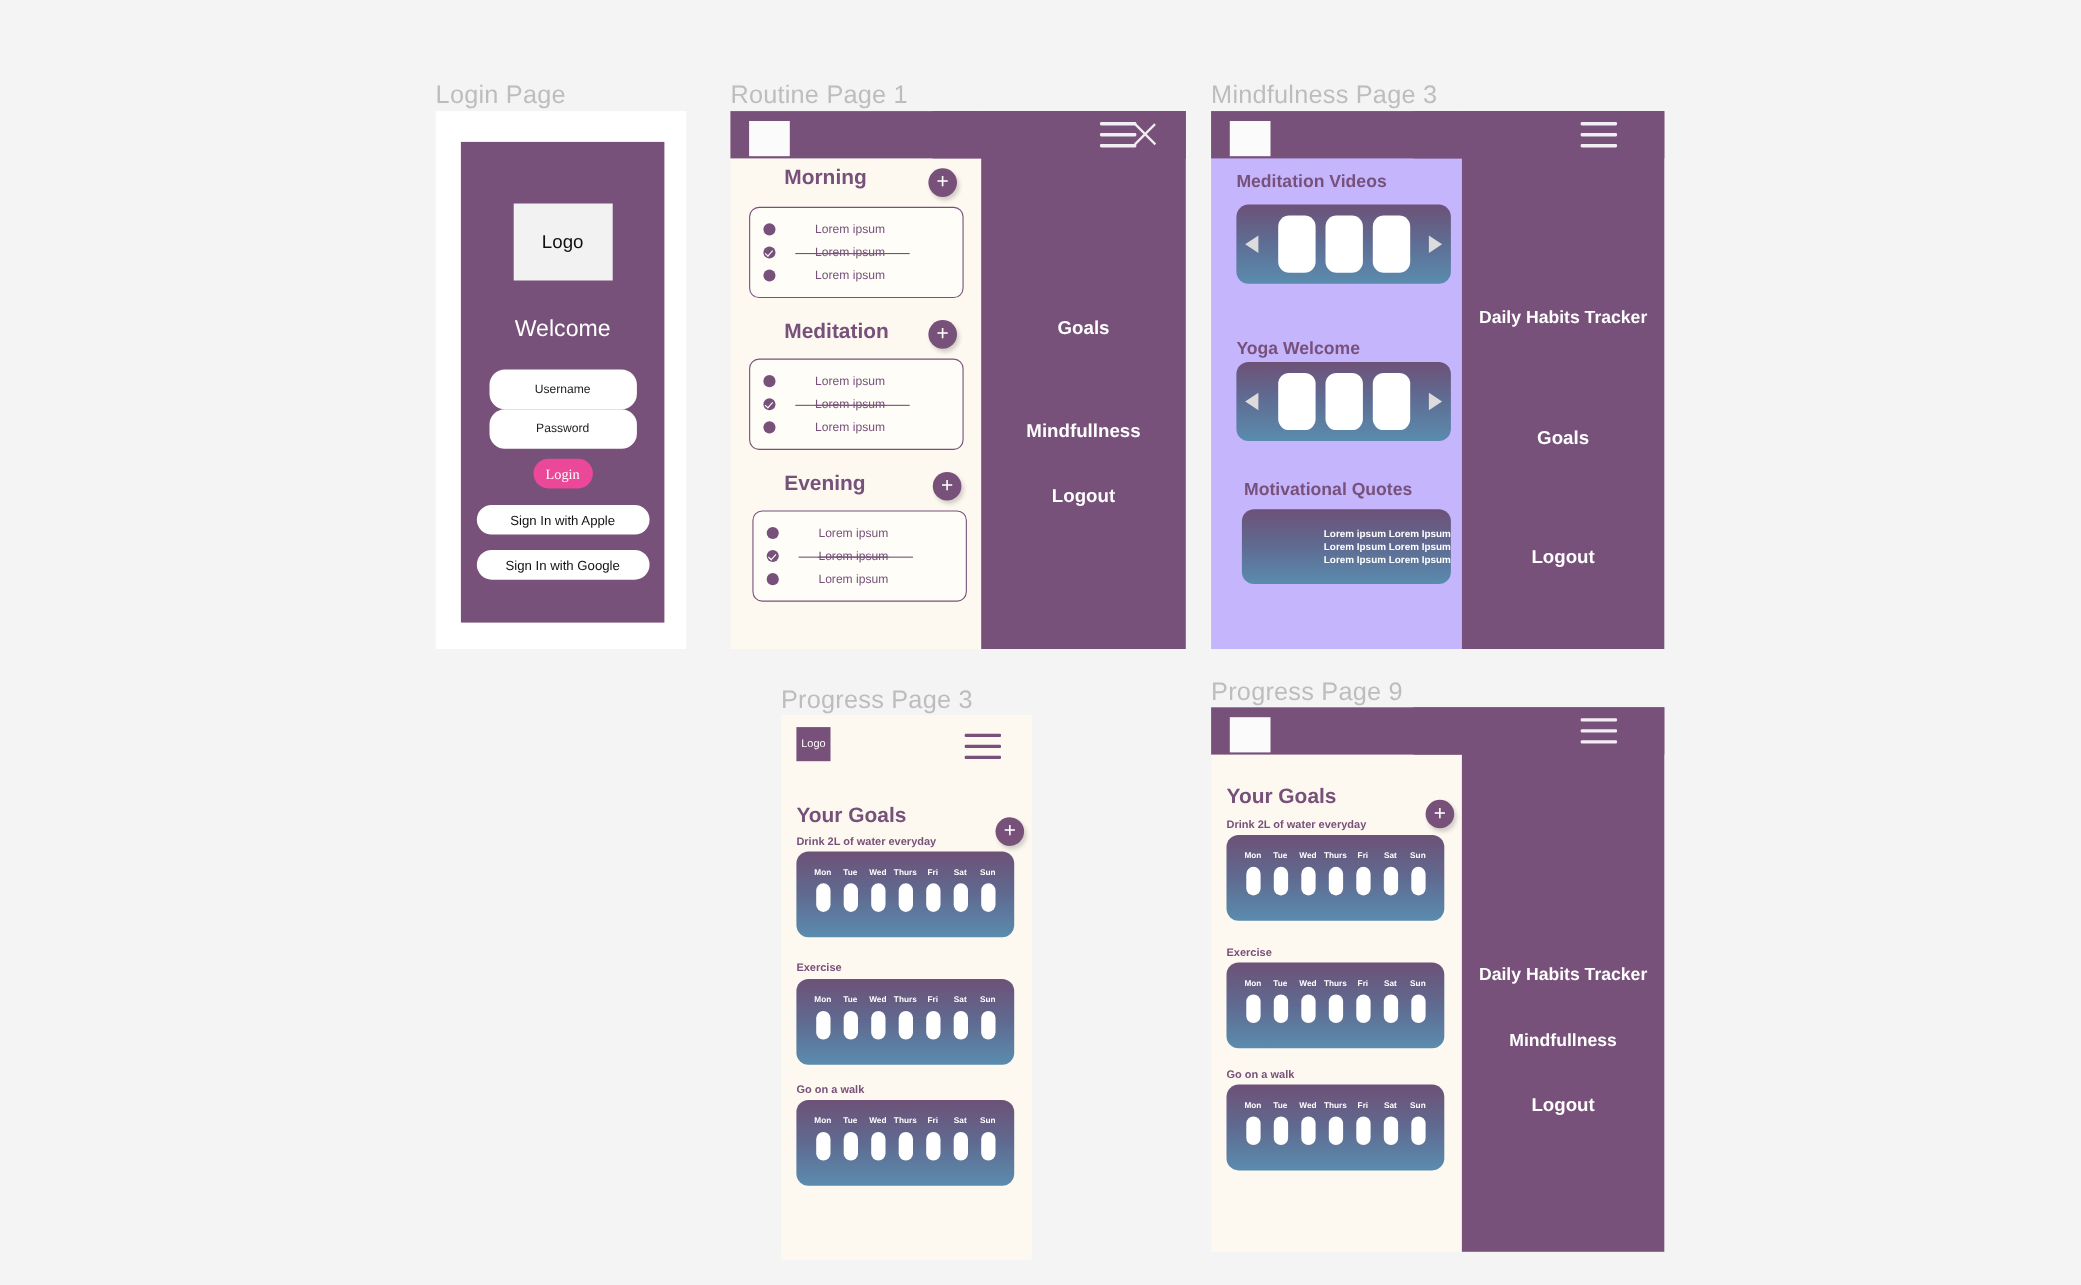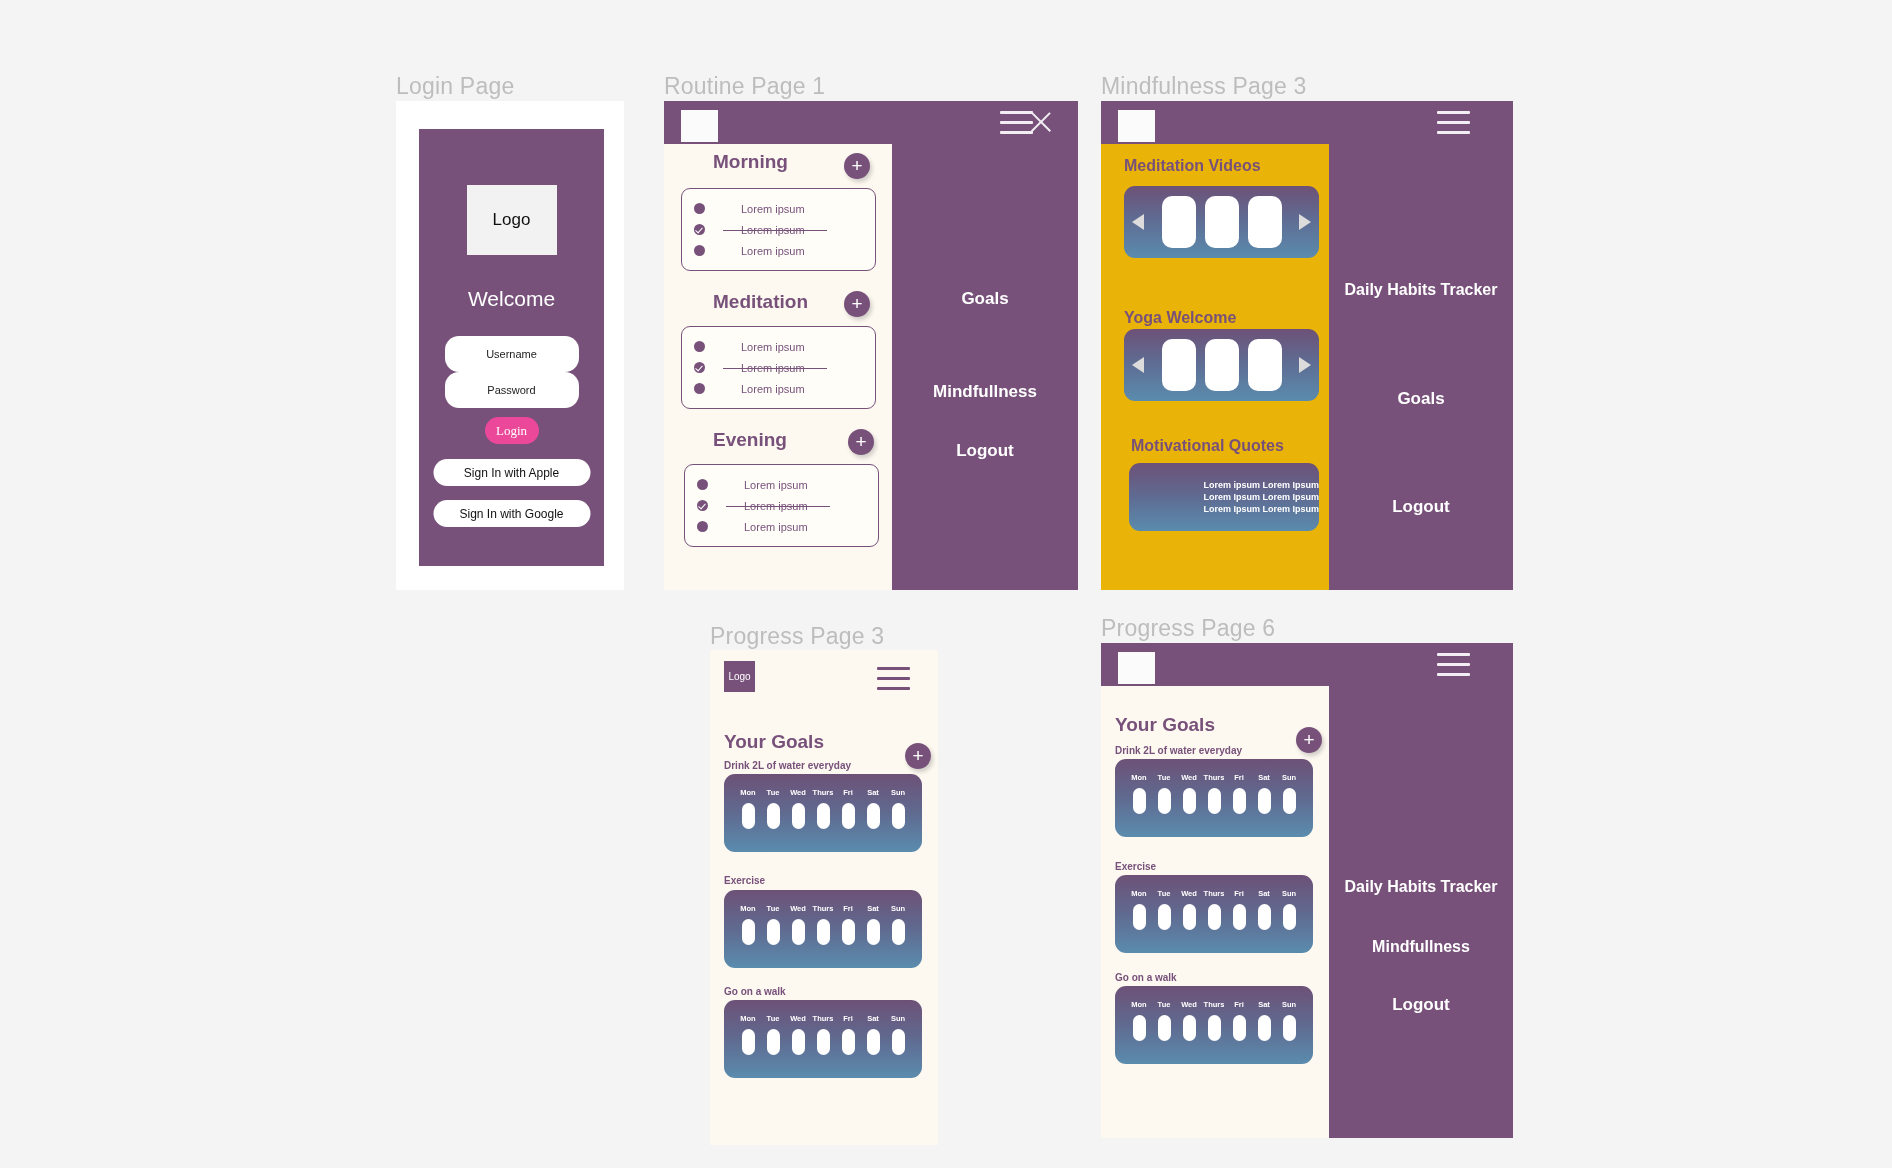--- a/index.html
+++ b/index.html
@@ -304,21 +304,21 @@
     left: 1101px;
     top: 101px;
     width: 412px;
     height: 489px;
   }
   #mind-body {
     position: absolute;
     left: 0; top: 0;
     width: 228px;
     height: 489px;
-    background: #eab308;
+    background: #c4b5fd;
   }
   #mind-drawer {
     position: absolute;
     left: 228px;
     top: 0;
     width: 184px;
     height: 489px;
     background: #77517a;
   }
   #mind-drawer-top {
@@ -735,21 +735,21 @@
             <span class="day-pill"></span>
           </div>
         <div class="day-col">
             <span class="day-name">Sun</span>
             <span class="day-pill"></span>
           </div>
       </div>
     </div>
   </div>
 
-  <div class="frame-label" style="left:1101px; top:615px;">Progress Page 6</div>
+  <div class="frame-label" style="left:1101px; top:615px;">Progress Page 9</div>
 
   <div id="prog2-frame">
     <div id="prog2-body">
       <div class="appbar">
         <div class="appbar-logo"></div>
       </div>
 
       <div class="your-goals" style="left:14px; top:71px;">Your Goals</div>
       <button class="plus-btn" style="left:195px; top:84px;">+</button>
 

